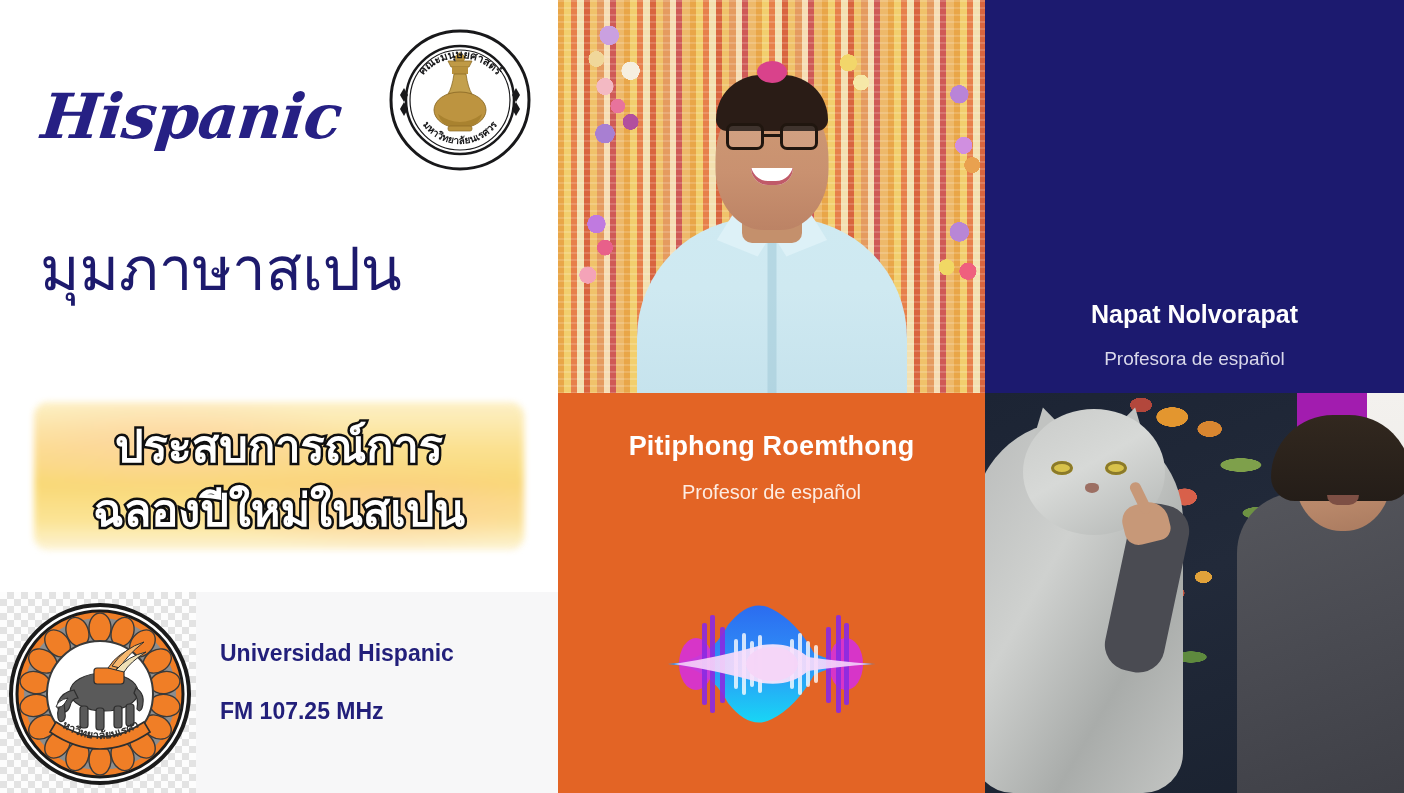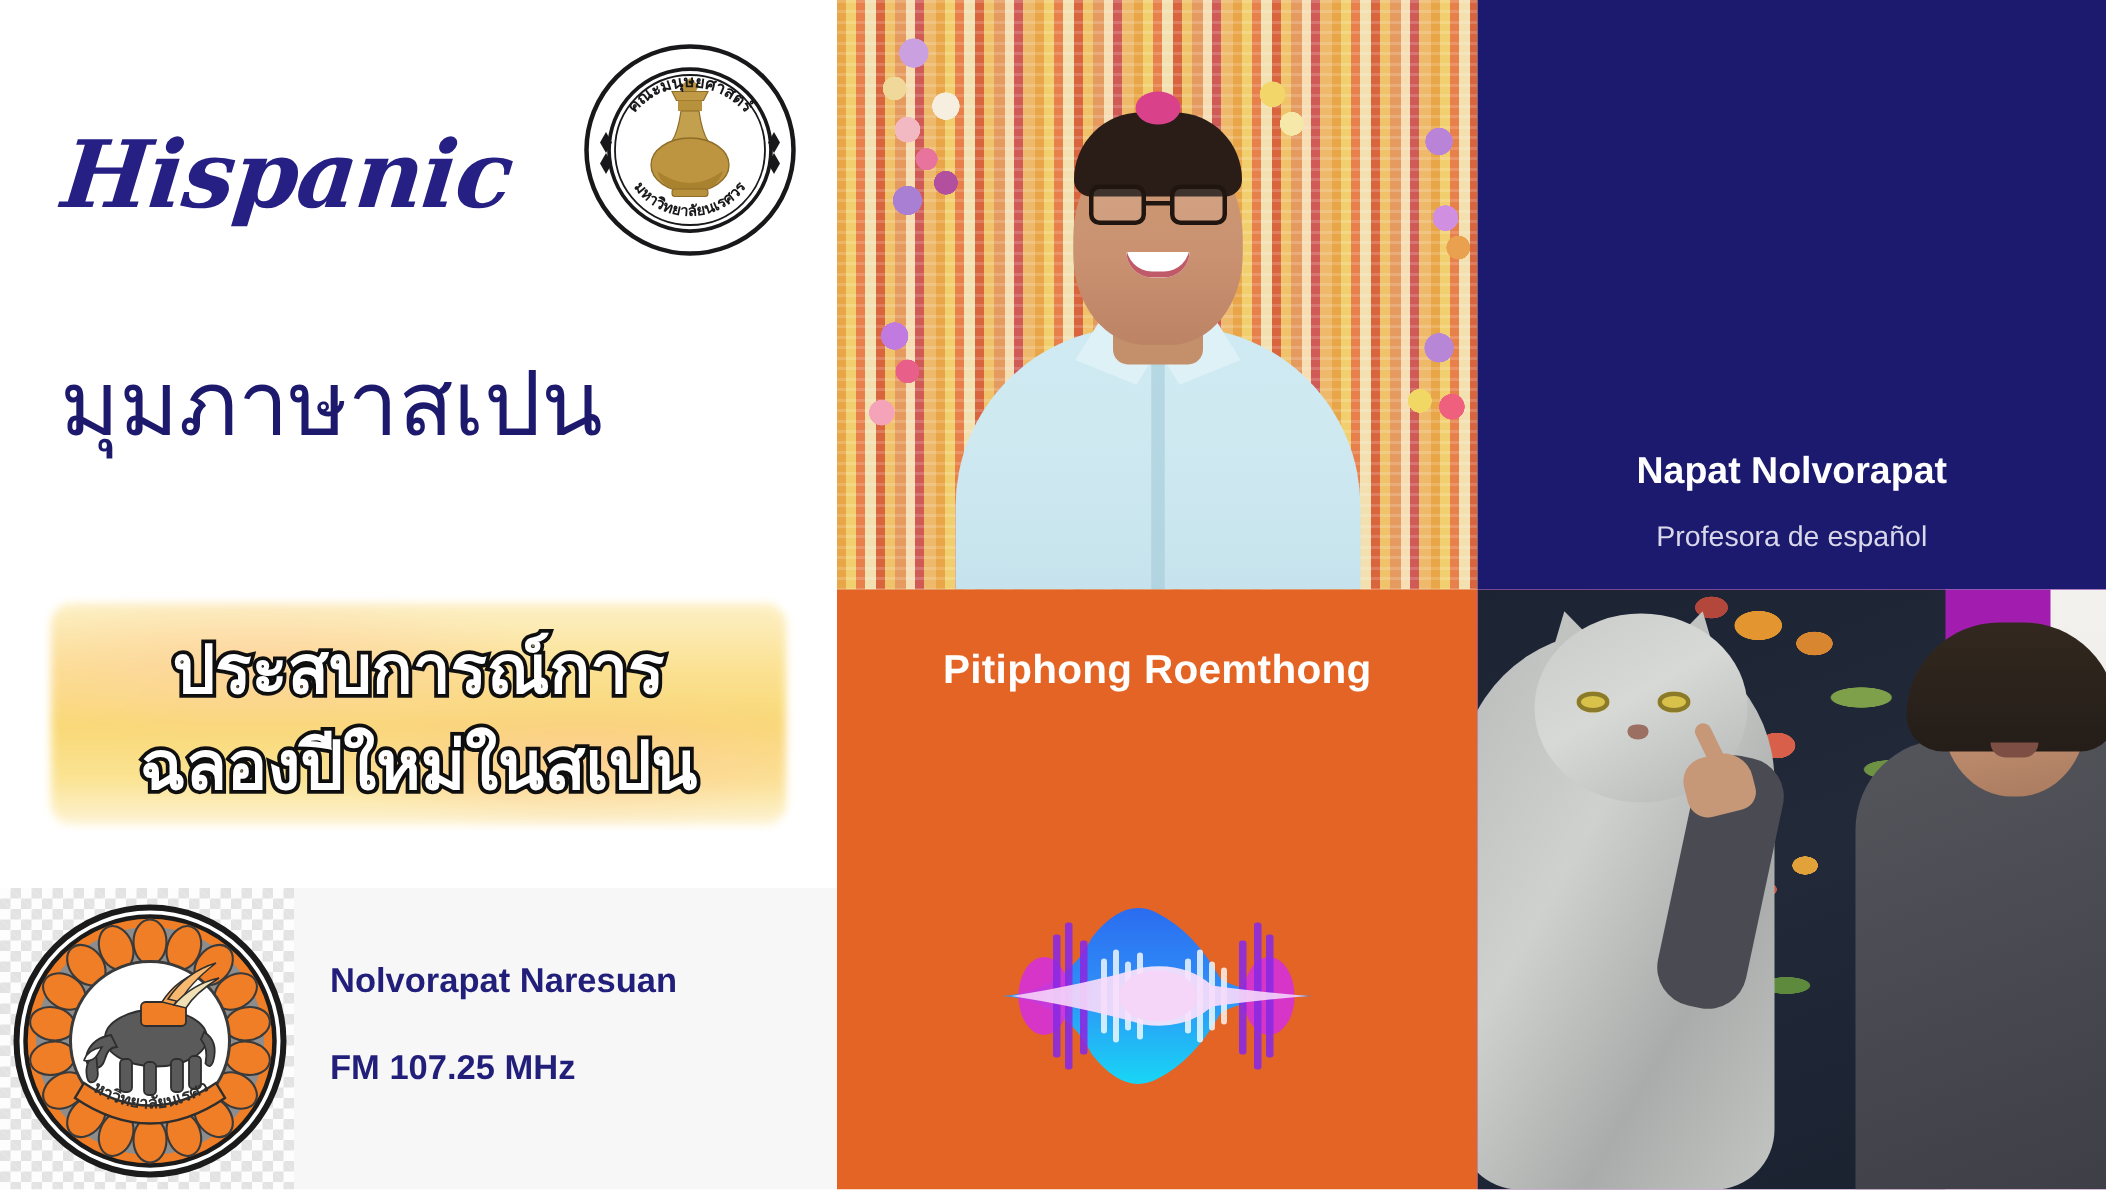--- a/index.html
+++ b/index.html
@@ -389,21 +389,21 @@
         <defs>
             <path id="ribArc" d="M52 124 q40 26 80 0" fill="none"></path>
           </defs>
         <text font-size="11" font-family="DejaVu Sans, sans-serif" fill="#2e2e2e" font-weight="700">
           <textPath href="#ribArc" startOffset="50%" text-anchor="middle">มหาวิทยาลัยนเรศวร</textPath>
         </text>
       </svg>
     </div>
 
     <div id="radio-text">
-      <div class="radio-line">Nolvorapat Naresuan</div>
+      <div class="radio-line">Universidad Hispanic</div>
       <div class="radio-line" id="radio-freq">FM 107.25 MHz</div>
     </div>
   </div>
 
   <div id="mid-col">
 
     <div id="photo-man">
       <div class="bg"></div>
       <div class="body"></div>
       <div class="placket"></div>
@@ -416,20 +416,21 @@
       <div class="glasses">
         <span class="lens l"></span>
           <span class="bridge"></span>
           <span class="lens r"></span>
       </div>
       <div class="smile"></div>
     </div>
 
     <div id="orange-panel">
       <div id="name-1">Pitiphong Roemthong</div>
+      <div id="role-1">Profesor de español</div>
 
       <div id="waveform">
         <svg viewBox="0 0 243 126" aria-hidden="true">
           <defs>
             <linearGradient id="wvMain" x1="0" y1="0" x2="0" y2="1">
               <stop offset="0%" stop-color="#2b6cf0"></stop>
               <stop offset="45%" stop-color="#2f8ef7"></stop>
               <stop offset="100%" stop-color="#18d6f5"></stop>
             </linearGradient>
             <linearGradient id="wvCore" x1="0" y1="0" x2="1" y2="0">

